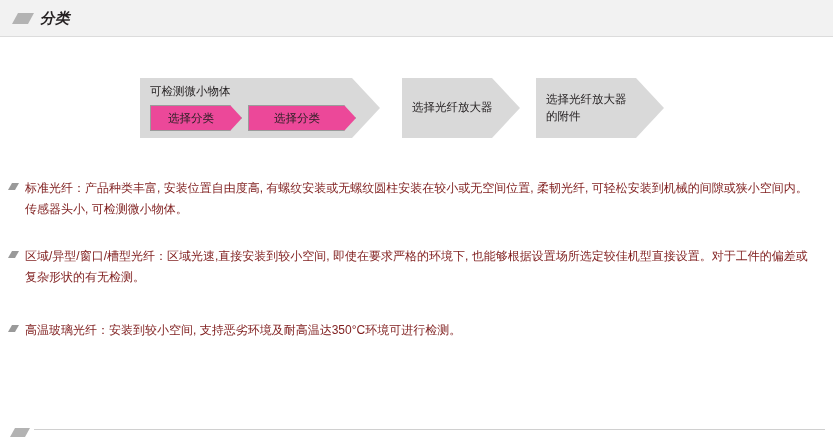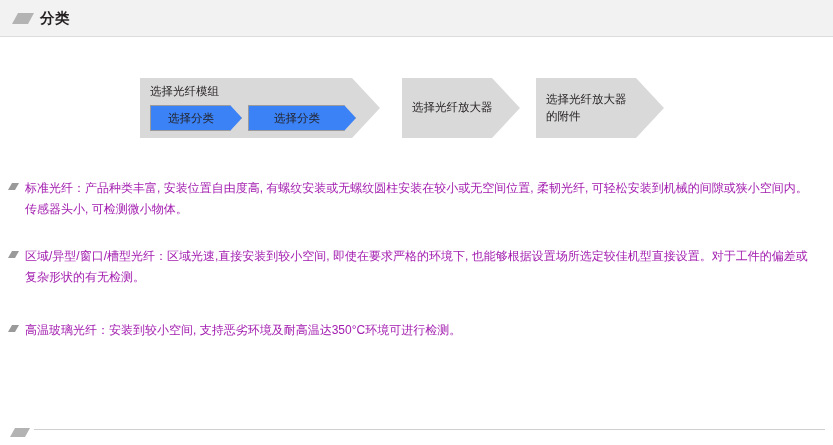--- a/index.html
+++ b/index.html
@@ -33,20 +33,21 @@
     height: 13px;
     margin-left: 8px;
     margin-right: 6px;
     flex: 0 0 auto;
   }
   .header-title {
     font-size: 14.5px;
     font-weight: bold;
     color: #231f20;
     letter-spacing: 0.5px;
+    font-style: italic;
   }
 
   
   .flow {
     position: absolute;
     left: 140px;
     top: 78px;
     height: 60px;
   }
 
@@ -64,21 +65,21 @@
     position: absolute;
     left: 10px;
     top: 6px;
     font-size: 11.5px;
     color: #231f20;
     white-space: nowrap;
   }
 
   .inner-chev {
     position: absolute;
-    background: #3b82f6;
+    background: #ec4899;
     border: 1px solid #9b9b9b;
     height: 26px;
     top: 27px;
     display: flex;
     align-items: center;
     justify-content: center;
     font-size: 11.5px;
     box-sizing: border-box;
   }
   .inner-1 {
@@ -143,21 +144,21 @@
   .bullet-mark {
     width: 11px;
     height: 9px;
     margin-top: 4px;
     margin-right: 6px;
     flex: 0 0 auto;
   }
   .bullet-text {
     font-size: 12px;
     line-height: 1.75;
-    color: #a21caf;
+    color: #7f1d1d;
     max-width: 790px;
   }
 
   
   .bottom-rule {
     position: absolute;
     left: 8px;
     top: 424px;
     width: 817px;
     height: 12px;
@@ -177,21 +178,21 @@
 <div class="page-header">
   <svg class="header-mark" viewBox="0 0 26 13">
     <polygon points="4,12 10,1 26,1 20,12" fill="#b3b3b3"></polygon>
   </svg>
   <span class="header-title">分类</span>
 </div>
 
 <div class="flow">
 
   <div class="group-box"></div>
-  <div class="group-label">选择光纤模组</div>
+  <div class="group-label">可检测微小物体</div>
 
   <div class="inner-chev inner-1">
     <span class="inner-label">选择分类</span>
   </div>
   <div class="inner-chev inner-2">
     <span class="inner-label">选择分类</span>
   </div>
 
   <div class="solo-chev solo-1">
     <span class="solo-text">选择光纤放大器</span>

